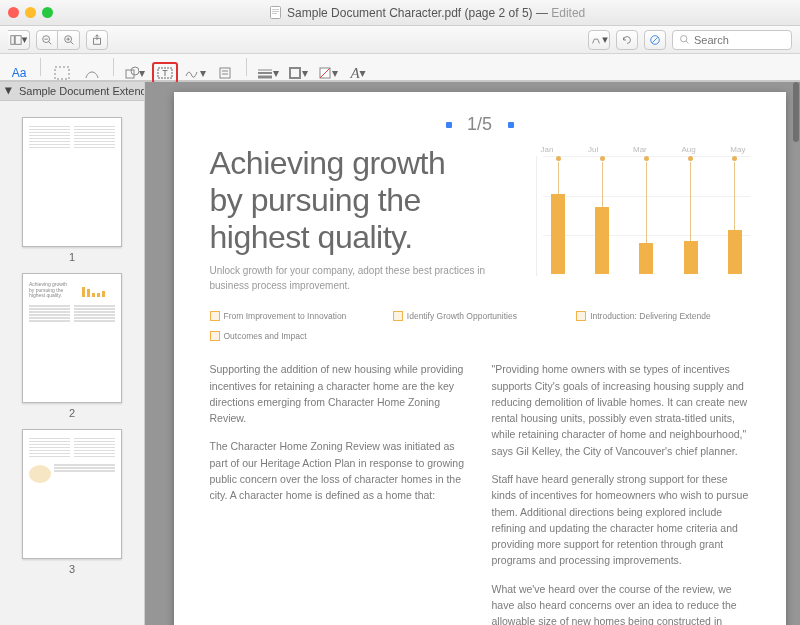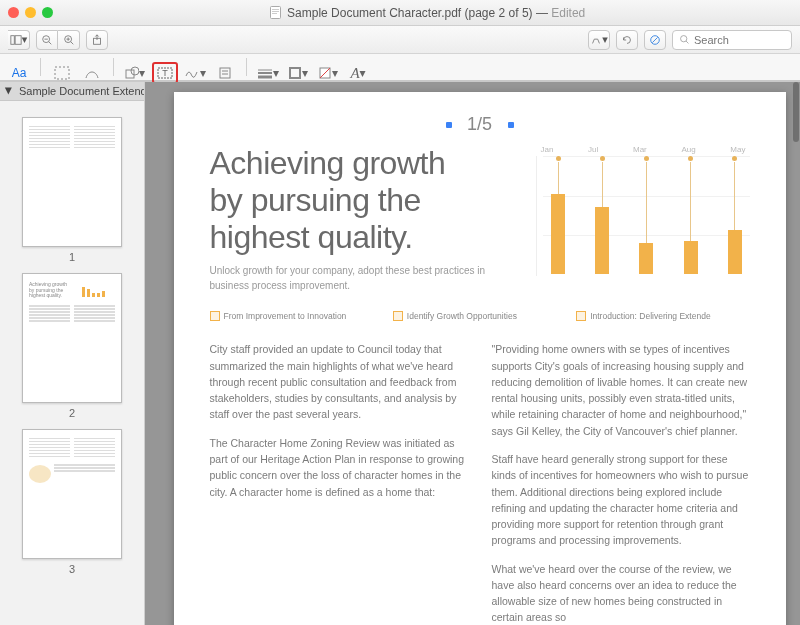--- a/index.html
+++ b/index.html
@@ -362,24 +362,28 @@
               <span>From Improvement to Innovation</span>
             </div>
             <div class="sect">
               <span class="sect-ic"></span>
               <span>Identify Growth Opportunities</span>
             </div>
             <div class="sect">
               <span class="sect-ic"></span>
               <span>Introduction: Delivering Extende</span>
             </div>
+            <div class="sect">
+              <span class="sect-ic"></span>
+              <span>Outcomes and Impact</span>
+            </div>
           </div>
         <div class="body-cols">
           <div>
-            <p>City staff provided an update to Council today that summarized the main highlights of what we've heard through recent public consultation and feedback from stakeholders, studies by consultants, and analysis by staff over the past several years.</p>
+            <p>Supporting the addition of new housing while providing incentives for retaining a character home are the key directions emerging from Character Home Zoning Review.</p>
             <p>The Character Home Zoning Review was initiated as part of our Heritage Action Plan in response to growing public concern over the loss of character homes in the city. A character home is defined as a home that:</p>
 
           </div>
           <div>
             <p>"Providing home owners with se types of incentives supports City's goals of increasing housing supply and reducing demolition of livable homes. It can create new rental housing units, possibly even strata-titled units, while retaining character of home and neighbourhood," says Gil Kelley, the City of Vancouver's chief planner.</p>
             <p>Staff have heard generally strong support for these kinds of incentives for homeowners who wish to pursue them. Additional directions being explored include refining and updating the character home criteria and providing more support for retention through grant programs and processing improvements.</p>
             <p>What we've heard over the course of the review, we have also heard concerns over an idea to reduce the allowable size of new homes being constructed in certain areas so</p>
           </div>
         </div>
       </div>

